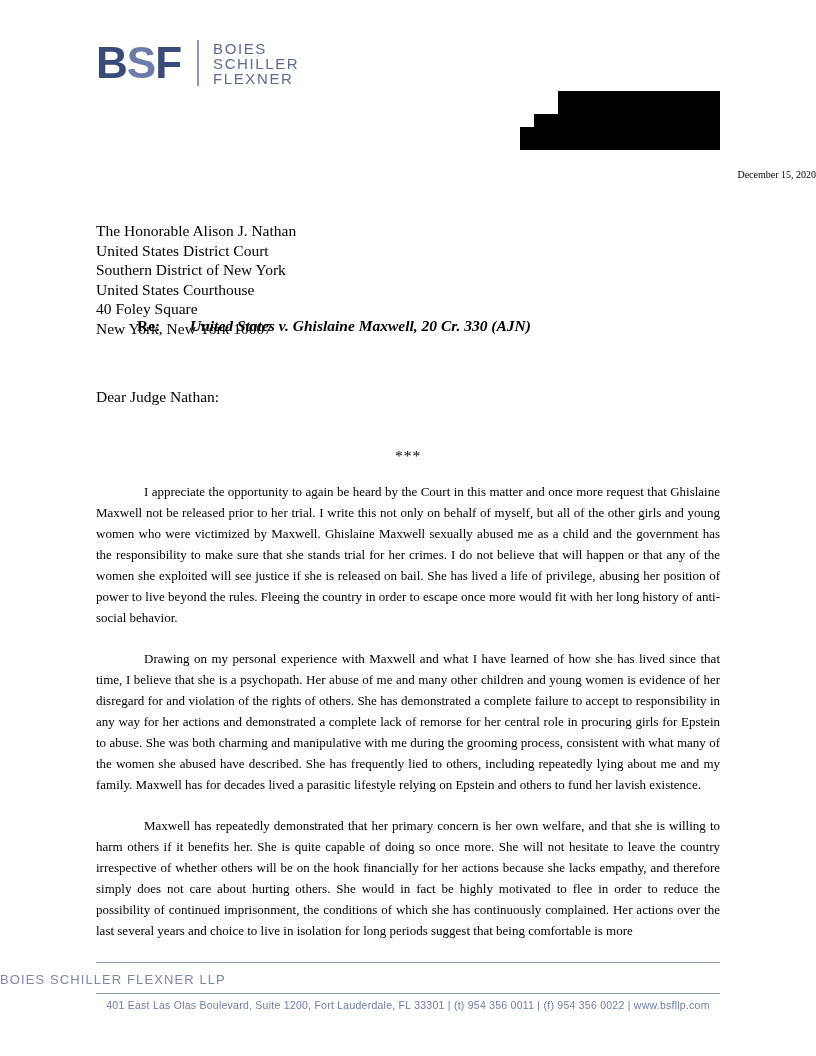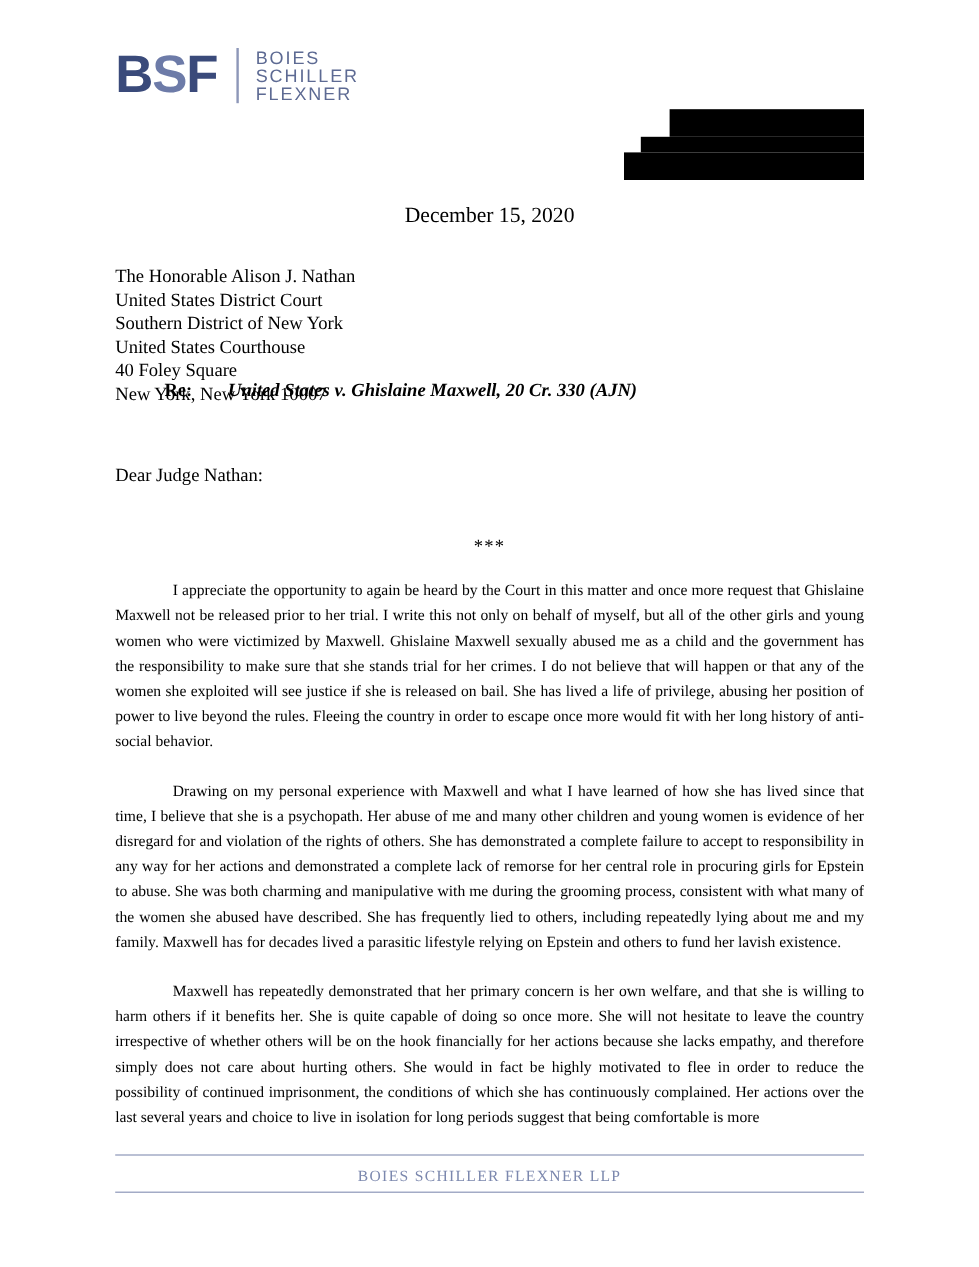--- a/index.html
+++ b/index.html
@@ -86,22 +86,22 @@
     height: 23px;
     background: #000;
   }
 
   
   .date {
     position: absolute;
     left: 0;
     top: 169px;
     width: 816px;
-    text-align: center;
-    font-size: 18px;
+    text-align: right;
+    font-size: 10px;
   }
   .addressee {
     position: absolute;
     left: 96px;
     top: 188px;
     font-size: 15.5px;
     line-height: 19.5px;
   }
   .re-line {
     position: absolute;
@@ -171,22 +171,22 @@
     top: 962px;
     width: 624px;
     height: 1px;
     background: #8d97b8;
   }
   .footer-name {
     position: absolute;
     left: 0;
     top: 972px;
     width: 816px;
-    text-align: center;
-    font-family: Liberation Serif, serif;
+    text-align: left;
+    font-family: Liberation Sans, sans-serif;
     font-size: 13px;
     letter-spacing: 1.1px;
     color: #7c88ae;
   }
   .footer-rule2 {
     position: absolute;
     left: 96px;
     top: 993px;
     width: 624px;
     height: 1px;
@@ -249,14 +249,15 @@
 
   <div class="paras">
     <p class="para">I appreciate the opportunity to again be heard by the Court in this matter and once more request that Ghislaine Maxwell not be released prior to her trial. I write this not only on behalf of myself, but all of the other girls and young women who were victimized by Maxwell.  Ghislaine Maxwell sexually abused me as a child and the government has the responsibility to make sure that she stands trial for her crimes.  I do not believe that will happen or that any of the women she exploited will see justice if she is released on bail. She has lived a life of privilege, abusing her position of power to live beyond the rules. Fleeing the country in order to escape once more would fit with her long history of anti-social behavior.</p>
     <p class="para">Drawing on my personal experience with Maxwell and what I have learned of how she has lived since that time, I believe that she is a psychopath. Her abuse of me and many other children and young women is evidence of her disregard for and violation of the rights of others. She has demonstrated a complete failure to accept to responsibility in any way for her actions and demonstrated a complete lack of remorse for her central role in procuring girls for Epstein to abuse. She was both charming and manipulative with me during the grooming process, consistent with what many of the women she abused have described. She has frequently lied to others, including repeatedly lying about me and my family.  Maxwell has for decades lived a parasitic lifestyle relying on Epstein and others to fund her lavish existence.</p>
     <p class="para">Maxwell has repeatedly demonstrated that her primary concern is her own welfare, and that she is willing to harm others if it benefits her. She is quite capable of doing so once more. She will not hesitate to leave the country irrespective of whether others will be on the hook financially for her actions because she lacks empathy, and therefore simply does not care about hurting others. She would in fact be highly motivated to flee in order to reduce the possibility of continued imprisonment, the conditions of which she has continuously complained. Her actions over the last several years and choice to live in isolation for long periods suggest that being comfortable is more</p>
   </div>
 
   <div class="footer-rule"></div>
   <div class="footer-name">BOIES SCHILLER FLEXNER LLP</div>
   <div class="footer-rule2"></div>
+  <div class="footer-address">401 East Las Olas Boulevard, Suite 1200, Fort Lauderdale, FL 33301 | (t) 954 356 0011 | (f) 954 356 0022 | www.bsfllp.com</div>
 
 </div>
 
 </body></html>

